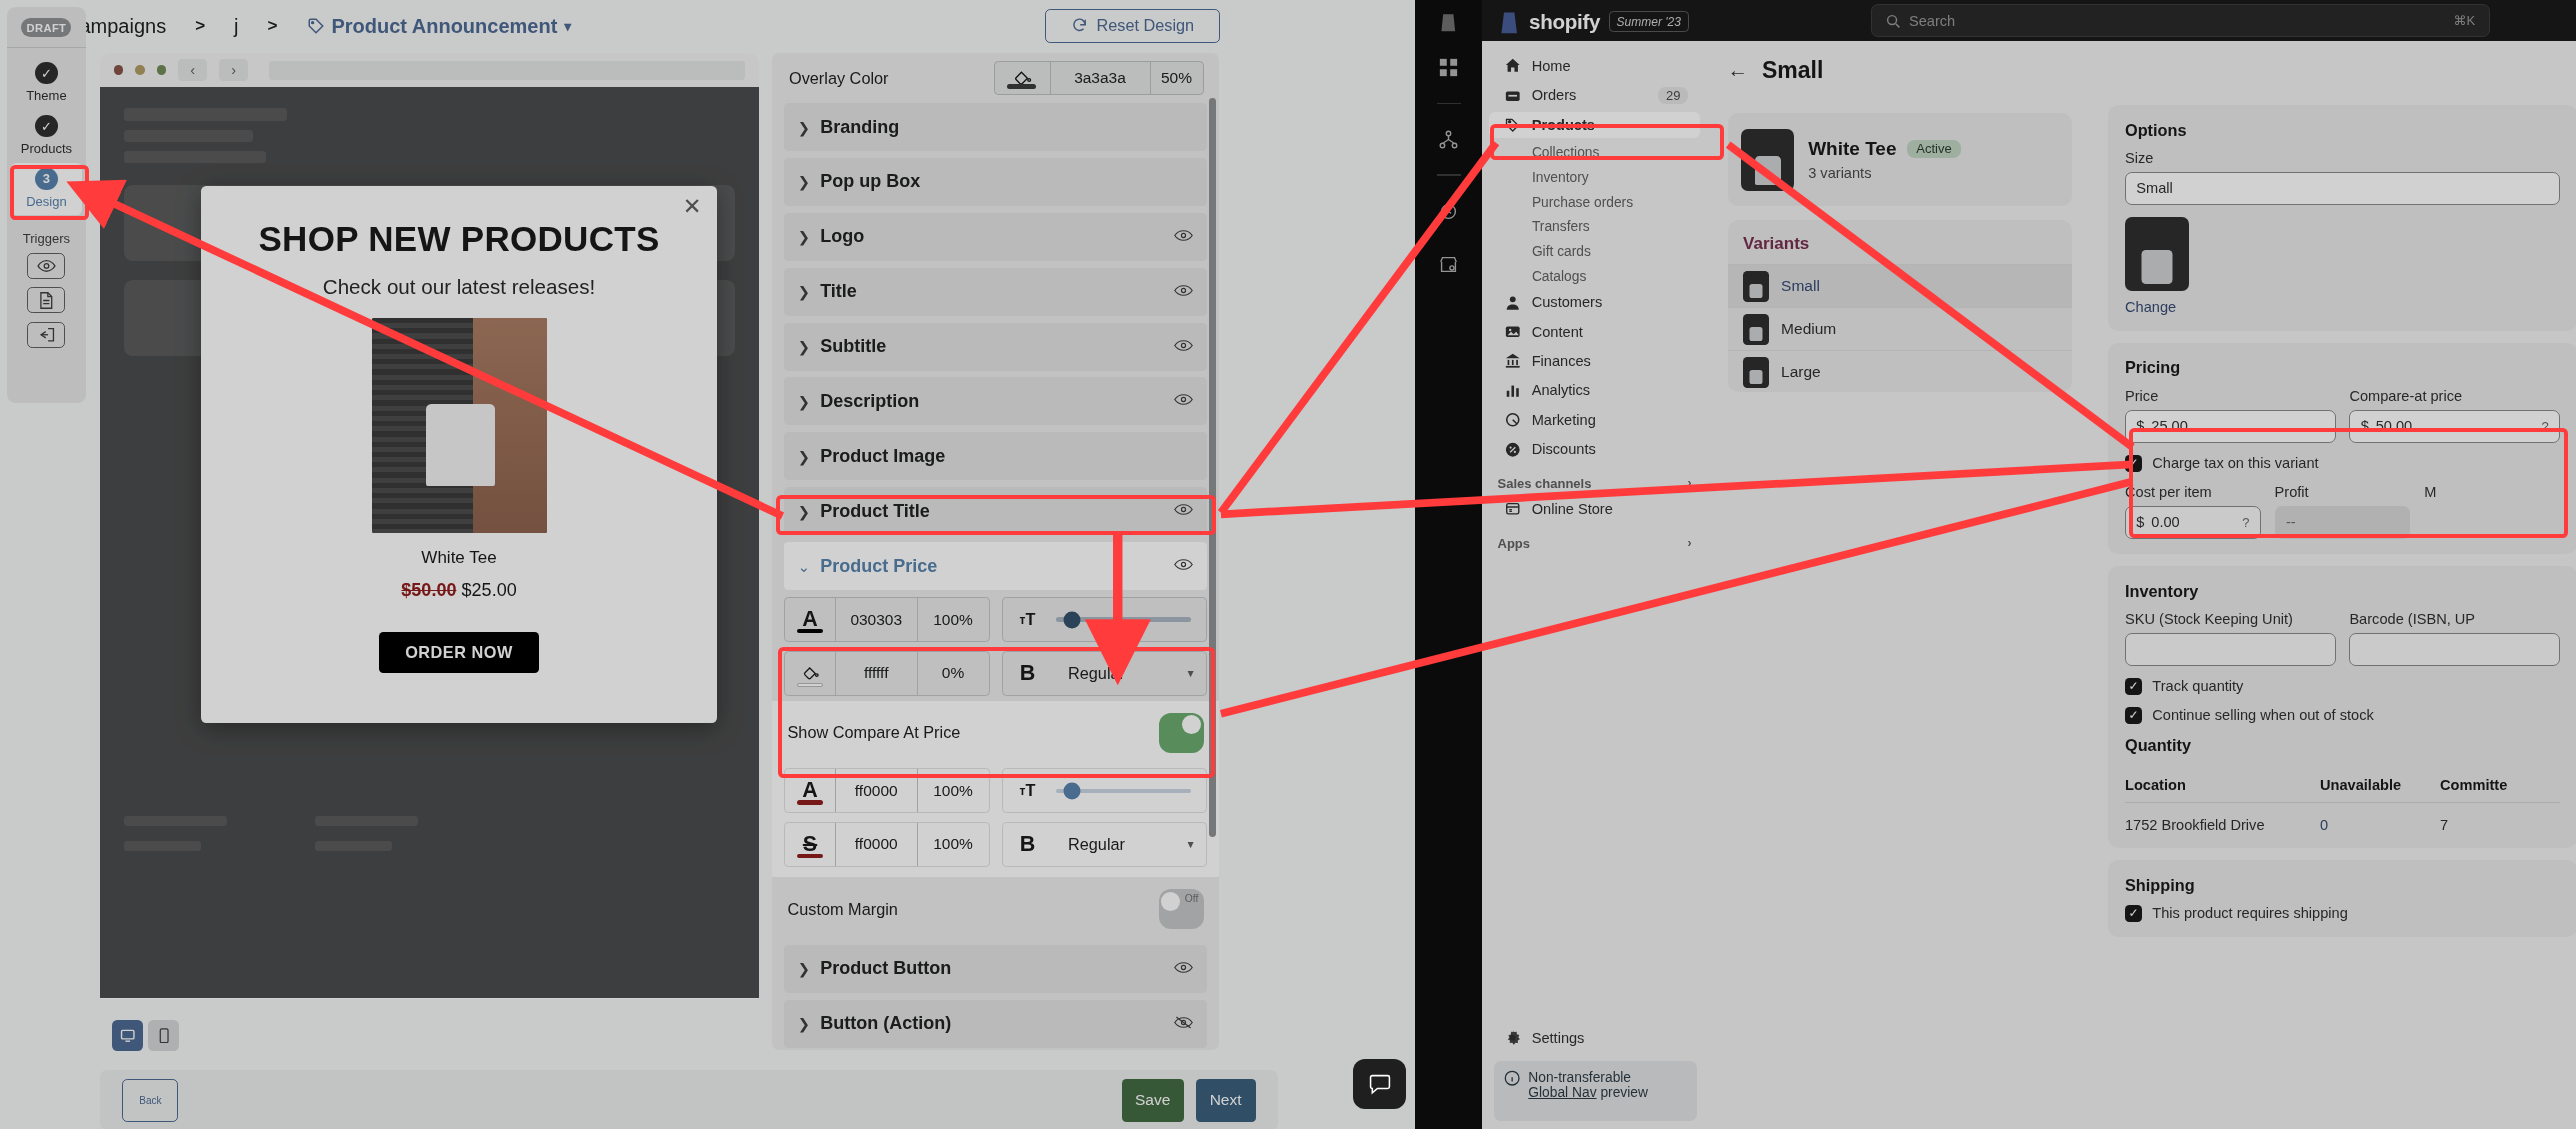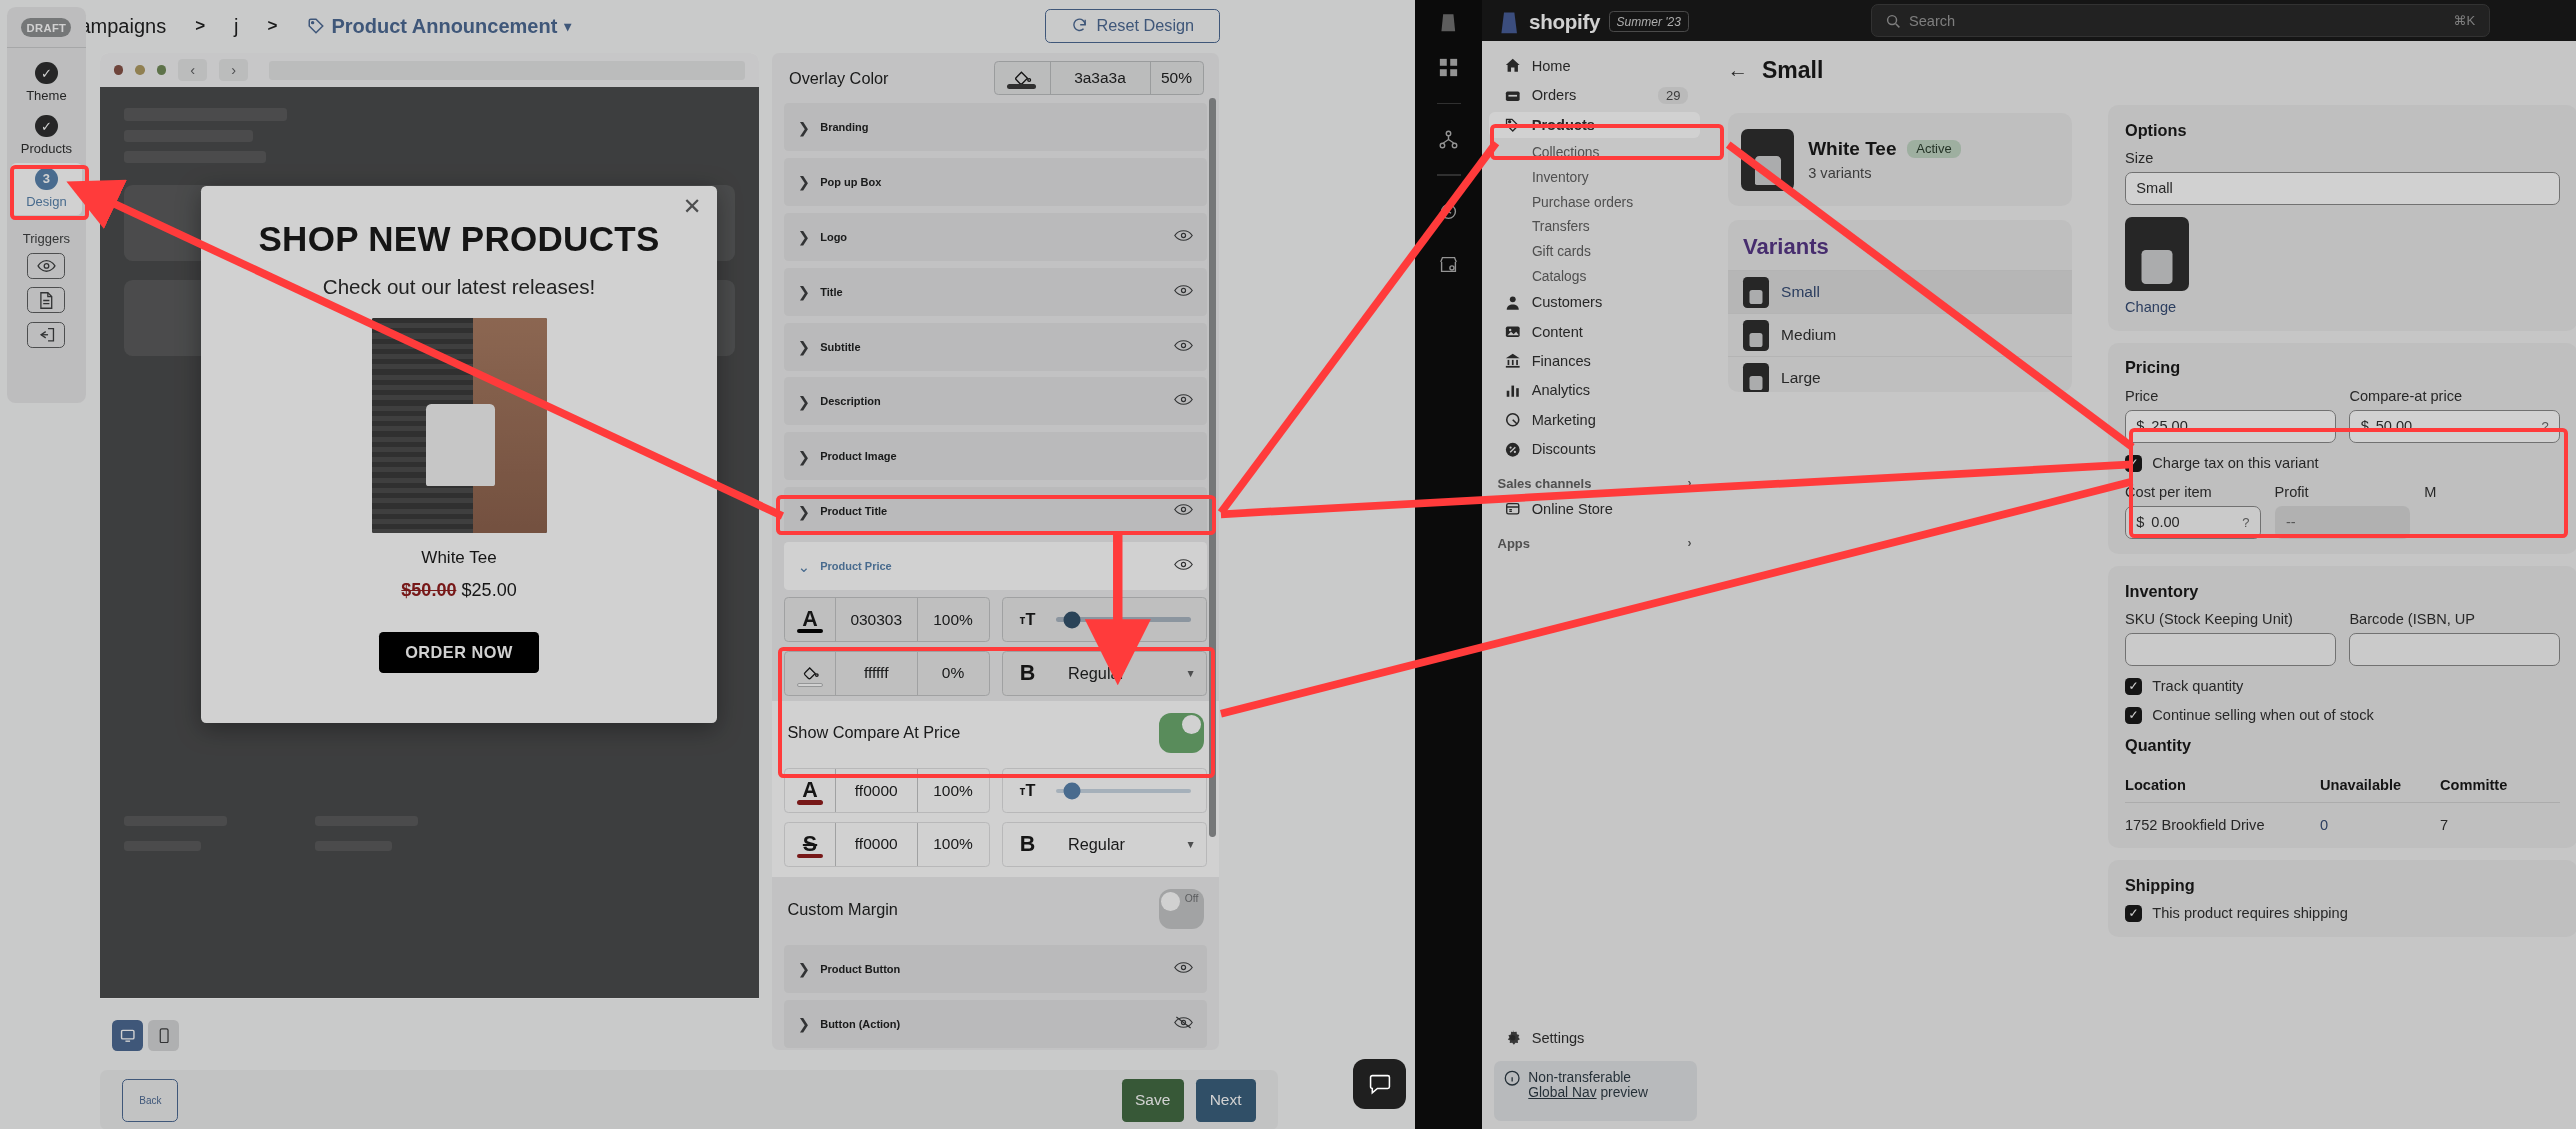--- a/index.html
+++ b/index.html
@@ -161,21 +161,21 @@
   .cf-swatch { width:55px; display:flex; align-items:center; justify-content:center; position:relative; }
   .cf-underline { position:absolute; bottom:5.2px; left:12px; width:29px; height:5.2px; border-radius:2.6px;}
   .cf-hex { width:100px; display:flex;align-items:center;justify-content:center;font-size:15.5px;color:#202223; border-left:0.9px solid #babec3;}
   .cf-pct { width:53px; display:flex;align-items:center;justify-content:center;font-size:15.5px;color:#202223; border-left:0.9px solid #babec3;}
 
   .acc-item {
     height:48px; margin: 0 12px 6.9px; background:#e2e3e5; border-radius:4.3px;
     display:flex; align-items:center; padding: 0 13.8px; cursor:pointer;
   }
   .acc-caret { width:22.4px; color:#3c3f42; font-size:14.6px; }
-  .acc-label { font-size:11px; color:#202223; font-weight:600; }
+  .acc-label { font-size:18px; color:#202223; font-weight:600; }
   .acc-eye { margin-left:auto; color:#3c3f42; }
   .acc-item.open { background:#ffffff; }
   .acc-item.open .acc-label { color:#2c8ae8; }
   .acc-item.open .acc-caret { color:#2c8ae8; }
 
   .ctrl-grid { margin: 6.9px 12px 0; display:grid; grid-template-columns: 1fr 1fr; gap: 8.6px 12px; }
   .ctrl-box { height:45px; border:0.9px solid #c2c5c8; border-radius:4.3px; display:flex; align-items:stretch; background:#e8e9ea;}
   .ctrl-box.white { background:#fff; border-color:#dfe1e3;}
   .cb-icon { width:50px; display:flex;align-items:center;justify-content:center;position:relative;font-size:21.5px;font-weight:700;color:#1a1a1a;}
   .cb-icon .ul { position:absolute;bottom:7.7px;left:12px;width:26px;height:4.3px;border-radius:2.6px;}
@@ -246,21 +246,21 @@
 
   .card { background:#e9e9e9;border-radius:10.3px;padding:13.8px; }
   #prod-card { position:absolute;left:20.6px;top:72px;width:344px;height:93px;display:flex;gap:13.8px;align-items:center;}
   .thumb { width:53px;height:62px;border-radius:6.9px;background:#2e2e2e;position:relative;overflow:hidden;}
   .thumb .tee { position:absolute;left:50%;top:45%;transform:translateX(-50%);width:26px;height:29px;background:#cfd2d4;border-radius:4.3px 4.3px 1.7px 1.7px;}
   .pc-name { font-size:19px;font-weight:600;color:#1a1a1a;display:flex;align-items:center;gap:10.3px;}
   .active-badge { background:#aedcb5;color:#1c4521;font-size:13px;border-radius:7.7px;padding:1.7px 9.5px;font-weight:400;}
   .pc-sub { font-size:14.6px;color:#4a4a4a;margin-top:5.2px;}
 
   #variants-card { position:absolute;left:20.6px;top:179px;width:344px;height:172px;padding:0;overflow:hidden;}
-  .vr-title { font-size:22px;font-weight:700;color:#6d28d9;padding:13.8px 15.5px 10.3px;}
+  .vr-title { font-size:17px;font-weight:700;color:#be185d;padding:13.8px 15.5px 10.3px;}
   .vr-row { height:43px;display:flex;align-items:center;gap:12px;padding:0 15.5px;border-top:0.9px solid #dcdcdc;cursor:pointer;}
   .vr-row.sel { background:#dedede; }
   .vr-thumb { width:26px;height:31px;border-radius:4.3px;background:#2e2e2e;position:relative;overflow:hidden;}
   .vr-thumb .tee { position:absolute;left:50%;top:42%;transform:translateX(-50%);width:13px;height:14.6px;background:#cfd2d4;border-radius:2.6px;}
   .vr-name { font-size:15.5px;color:#303030;}
   .vr-row.sel .vr-name { color:#1d4ea8;}
 
   #right-col { position:absolute;left:401px;top:64px;width:469px;}
   .rc-card { background:#e9e9e9;border-radius:10.3px;padding:15.5px 17px;margin-bottom:12px;}
   .rc-h { font-size:16.3px;font-weight:700;color:#1a1a1a;margin-bottom:10.3px;}

